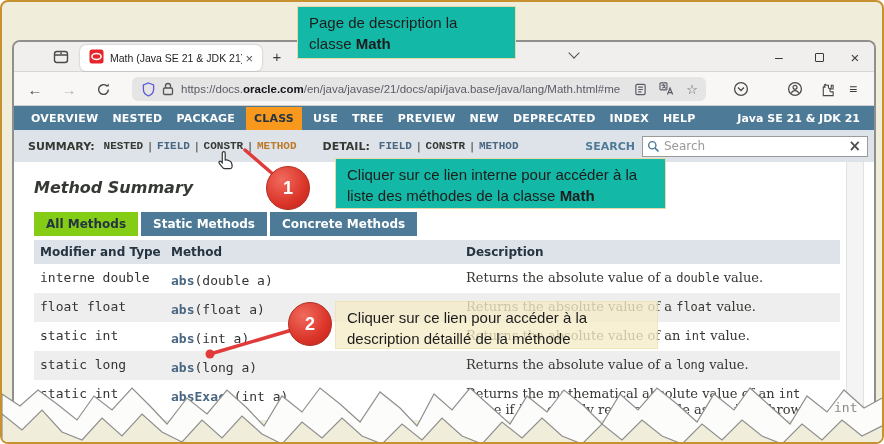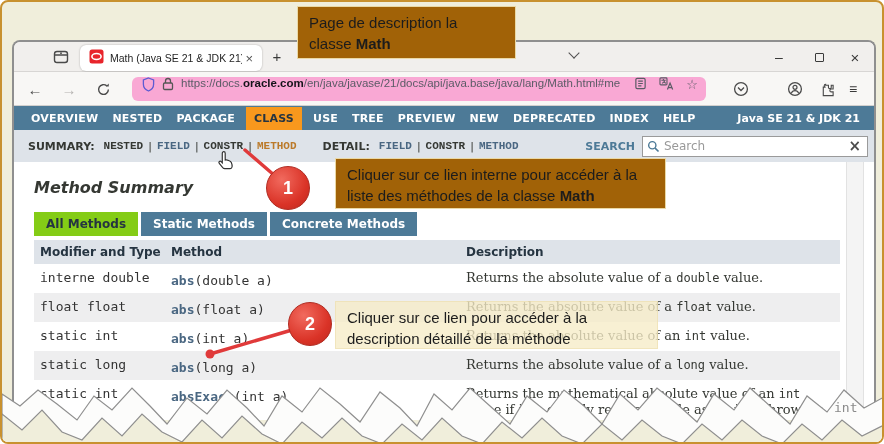--- a/index.html
+++ b/index.html
@@ -3,21 +3,21 @@
 <meta charset="utf-8">
 <style>
   * { margin:0; padding:0; box-sizing:border-box; }
   html,body { width:884px; height:444px; }
   body { font-family:"Liberation Sans", sans-serif; }
 
   #canvas { position:relative; width:884px; height:444px; background:#f0eedb;
             border:2px solid #c8912f; border-radius:8px; overflow:hidden; }
 
   
-  .callout { position:absolute; background:#a16207; border:1px solid #ead9a6;
+  .callout { position:absolute; background:#14b8a6; border:1px solid #ead9a6;
              font-size:15px; line-height:1.42; color:#1c1c1c; padding:5px 11px; }
   .callout b { font-weight:bold; }
   #callout-top { left:295px; top:4px; width:219px; height:53px; z-index:30; }
   #callout-1 { left:333px; top:156px; width:331px; height:51px; z-index:55; }
   #callout-2 { left:333px; top:299px; width:323px; height:48px; z-index:55;
                background:rgba(246,236,199,0.78); border-color:rgba(234,217,166,0.5); }
 
   .num-circle { position:absolute; width:44px; height:44px; border-radius:50%;
                 background:radial-gradient(circle at 35% 30%, #f16a5e, #da3327 62%, #bc271d);
                 border:1px solid #b02a20; color:#fff; font-weight:bold; font-size:18px;
@@ -56,21 +56,21 @@
 
   
   #toolbar { position:relative; height:34px; background:#f8f7f5; flex:none;
              border-bottom:1px solid #d2d0ce; }
   .tb-ico { position:absolute; top:4px; width:26px; height:26px; display:flex;
             align-items:center; justify-content:center; font-size:15px; color:#4a4a4a; }
   #nav-back { left:8px; } #nav-fwd { left:42px; color:#b5b3b1; } #nav-reload { left:76px; }
   #pocket-btn { left:714px; } #account-btn { left:768px; } #puzzle-btn { left:800px; }
   #menu-btn { left:826px; font-size:14px; color:#3a3a3a; }
   #urlbar { position:absolute; left:118px; top:5px; width:574px; height:24px;
-            background:#f9a8d4; border-radius:6px; display:flex; align-items:flex-start;
+            background:#e5e5e5; border-radius:6px; display:flex; align-items:center;
             padding:0 8px 0 10px; }
   #url-text { font-size:11.5px; color:#5b5b66; white-space:nowrap; overflow:hidden; flex:1; }
   #url-text .domain { color:#15141a; font-weight:bold; }
   .url-ico { flex:none; margin-right:7px; display:flex; align-items:center; }
   .url-end-ico { flex:none; margin-left:12px; display:flex; align-items:center;
                  font-size:13px; color:#5b5b66; }
 
   
   #jnav { height:24px; background:#4D7A97; flex:none; display:flex; align-items:center;
           padding:0 10px; font-family:"DejaVu Sans", sans-serif; }

